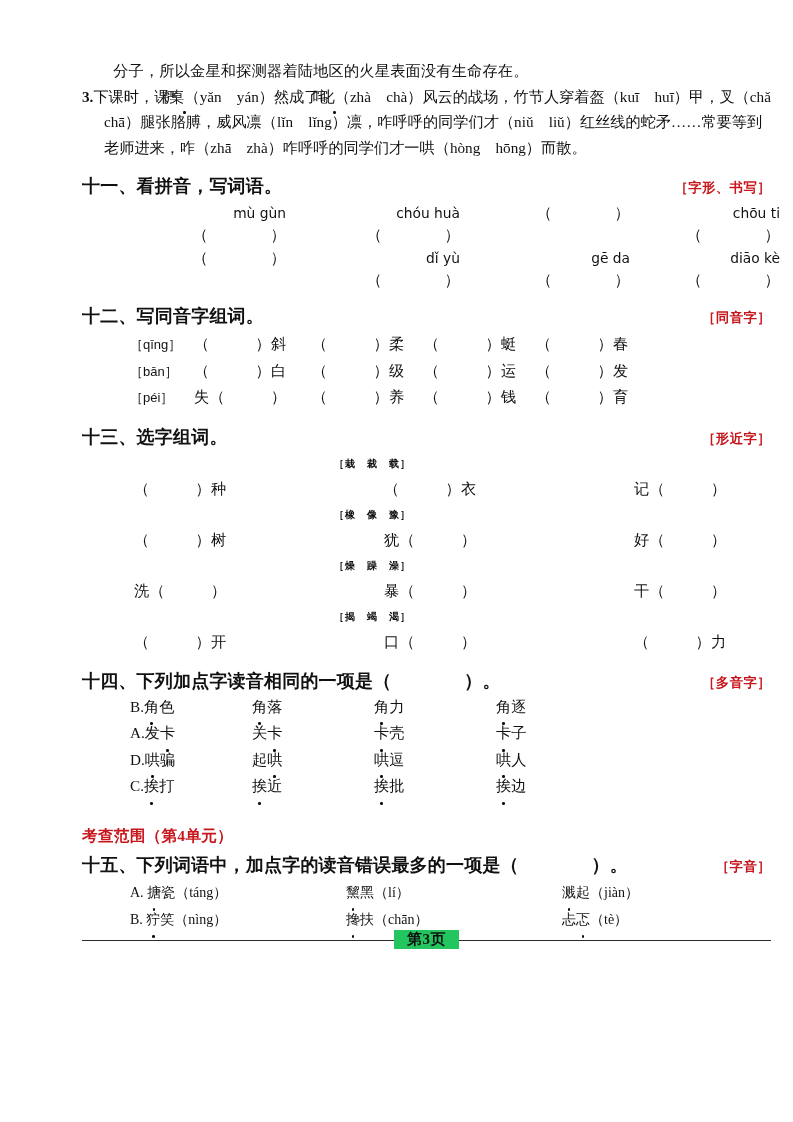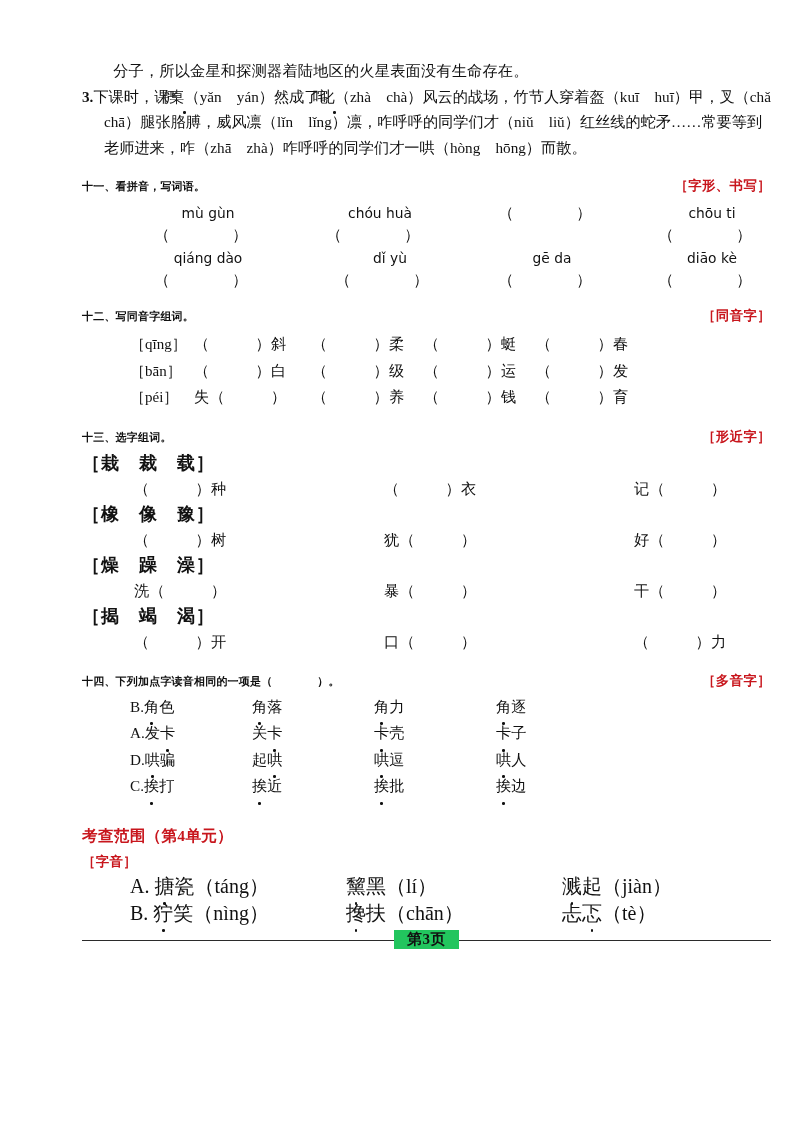--- a/index.html
+++ b/index.html
@@ -68,42 +68,42 @@
   }
 
   
   .sec-head {
     display: flex;
     align-items: baseline;
     justify-content: space-between;
     margin-top: 14px;
   }
   .sec-title {
-    font-size: 11px;
+    font-size: 18px;
     font-weight: bold;
     line-height: 24px;
     letter-spacing: 0.2px;
   }
   .tag {
     color: #c8161d;
     font-size: 13.4px;
     font-weight: bold;
     white-space: nowrap;
     letter-spacing: 0.4px;
     font-family: "Liberation Serif", serif;
   }
 
   
   .pinyin-block { margin-top: 4px; padding-left: 34px; }
   .pinyin-row {
     display: grid;
     grid-template-columns: 170px 174px 170px 150px;
     margin-bottom: 2px;
   }
-  .pinyin-cell { text-align: center; }
+  .pinyin-cell { text-align: right; }
   .pinyin-cell .py-text {
     display: block;
     font-family: "DejaVu Sans", sans-serif;
     font-size: 13.8px;
     padding-left: 14px;
     line-height: 22px;
     white-space: pre;
   }
   .pinyin-cell .blank {
     display: block;
@@ -118,30 +118,31 @@
   
   .homo-block { margin-top: 3px; padding-left: 48px; }
   .homo-row {
     display: grid;
     grid-template-columns: 64px 118px 112px 112px 100px;
     align-items: baseline;
     line-height: 25.5px;
     font-size: 15.2px;
   }
   .homo-key {
-    font-family: Liberation Serif, serif;
-    font-size: 15px;
+    font-family: Liberation Sans, sans-serif;
+    font-size: 13px;
     white-space: pre;
   }
   .homo-cell { white-space: pre; letter-spacing: 0.2px; }
 
   
   .pick-block { margin-top: 2px; }
   .pick-choices {
-    font-size: 18px;
+    text-align: center;
+    font-size: 10px;
     line-height: 25px;
     letter-spacing: 1px;
     font-family: Liberation Sans, sans-serif;
     font-weight: bold;
     padding-right: 108px;
   }
   .pick-row {
     display: grid;
     grid-template-columns: 250px 250px 190px;
     font-size: 15.2px;
@@ -158,21 +159,21 @@
     font-size: 15.2px;
     line-height: 26.5px;
   }
   .opt-row .lead { white-space: pre; }
   .opt-item { white-space: pre; }
 
   .opt-block-wide { margin-top: 2px; padding-left: 48px; }
   .opt-row-wide {
     display: grid;
     grid-template-columns: 216px 216px 200px;
-    font-size: 20px;
+    font-size: 14px;
     line-height: 27px;
   }
 
   
   .scope {
     color: #c8161d;
     font-weight: bold;
     font-size: 15.6px;
     margin-top: 26px;
     letter-spacing: 0.3px;
@@ -233,21 +234,20 @@
         <span class="blank">（　　　　）</span>
       </div>
       <div class="pinyin-cell">
         <span class="py-text">chōu ti</span>
         <span class="blank">（　　　　）</span>
       </div>
     </div>
 
     <div class="pinyin-row row2">
       <div class="pinyin-cell">
-        <span class="py-text">qiáng dào</span>
         <span class="blank">（　　　　）</span>
       </div>
       <div class="pinyin-cell">
         <span class="py-text">dǐ yù</span>
         <span class="blank">（　　　　）</span>
       </div>
       <div class="pinyin-cell">
         <span class="py-text">gē da</span>
         <span class="blank">（　　　　）</span>
       </div>
@@ -353,20 +353,21 @@
       <span class="opt-item"><span class="lead">C.</span><span></span><span class="dotted">挨</span><span>打</span></span>
       <span class="opt-item"><span></span><span class="dotted">挨</span><span>近</span></span>
       <span class="opt-item"><span></span><span class="dotted">挨</span><span>批</span></span>
       <span class="opt-item"><span></span><span class="dotted">挨</span><span>边</span></span>
     </div>
   </div>
 
   <div class="scope">考查范围（第4单元）</div>
 
   <div class="sec-head" style="margin-top:6px;">
+    <div class="sec-title">十五、下列词语中，加点字的读音错误最多的一项是（　　　　）。</div>
     <div class="tag">［字音］</div>
   </div>
 
   <div class="opt-block-wide">
     <div class="opt-row-wide">
       <span class="opt-item"><span class="lead">A.</span> <span></span><span class="dotted">搪</span><span>瓷（táng）</span></span>
       <span class="opt-item"><span></span><span class="dotted">黧</span><span>黑（lí）</span></span>
       <span class="opt-item"><span></span><span class="dotted">溅</span><span>起（jiàn）</span></span>
     </div>
 

